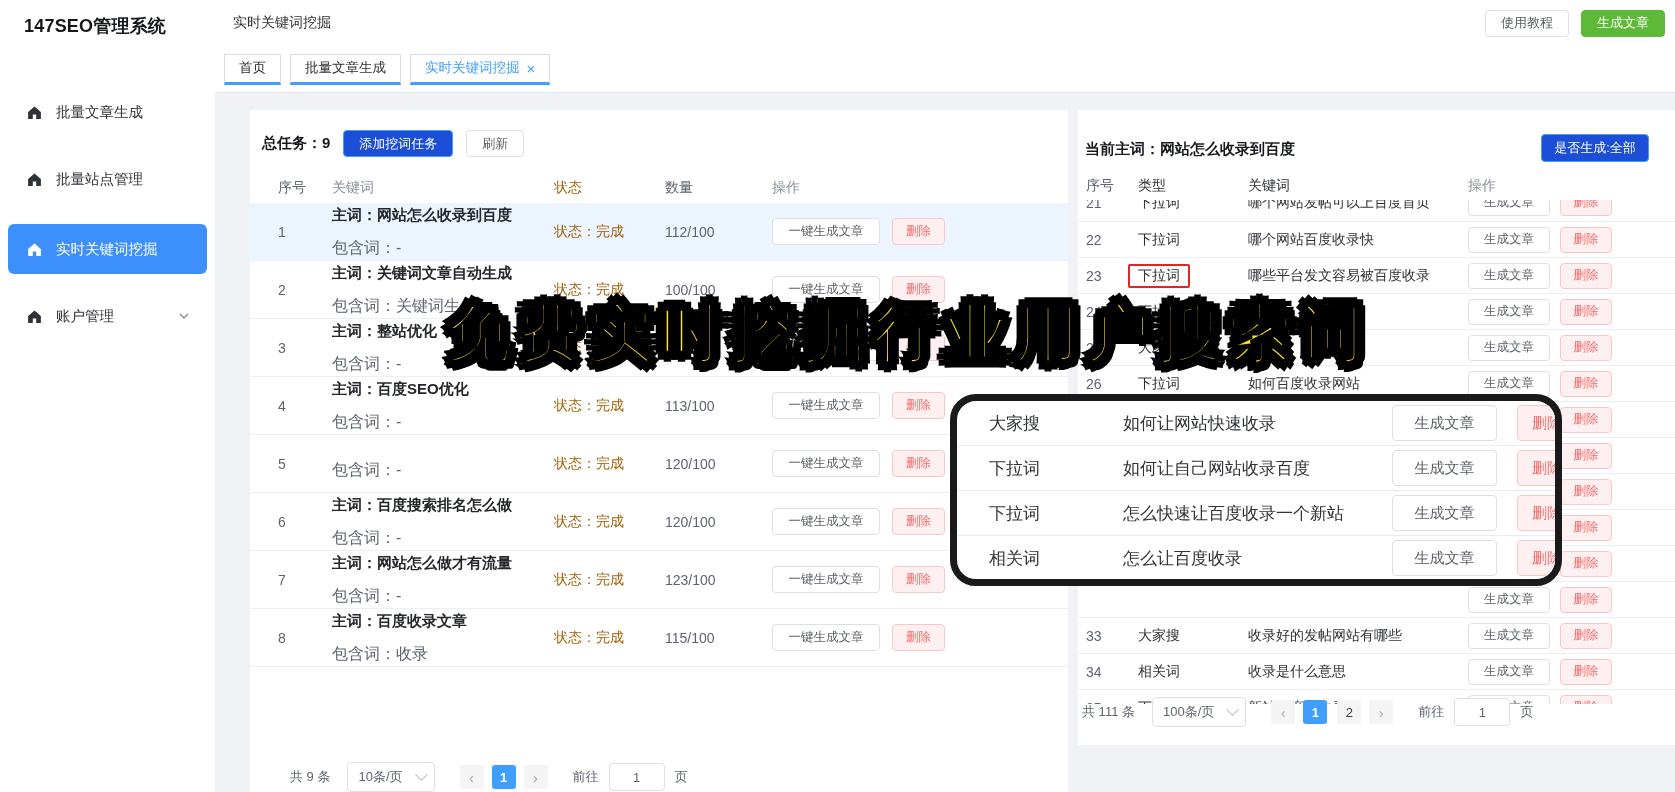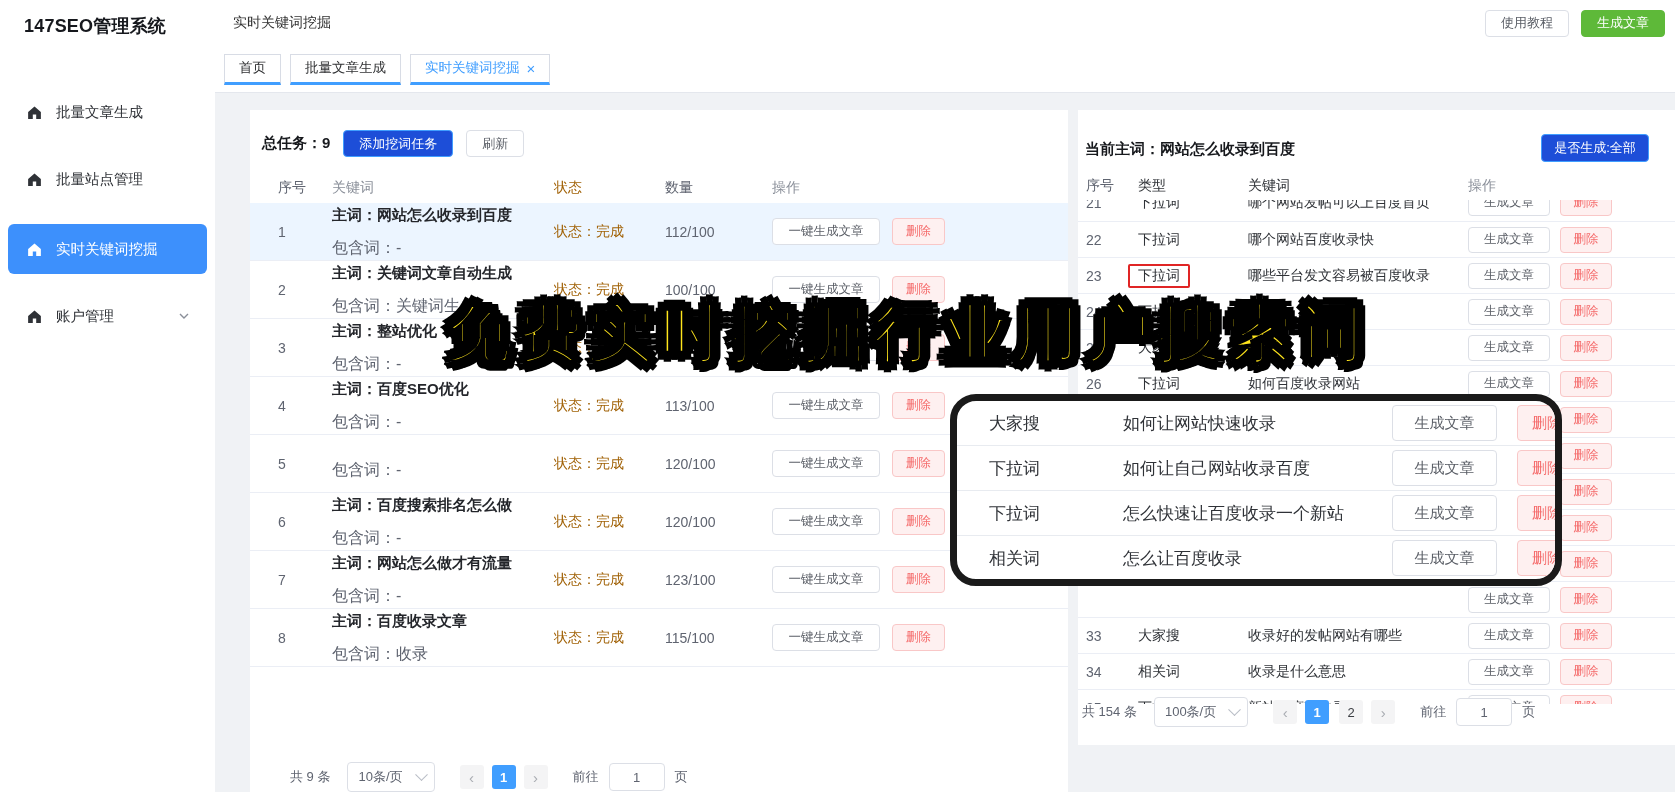--- a/index.html
+++ b/index.html
@@ -463,21 +463,21 @@
     <span class="r-type"><span class="type-text">下拉词</span></span>
     <span class="r-kw">新站百度秒收录</span>
     <span class="r-ops">
       <button class="btn btn-plain r-gen">生成文章</button>
       <button class="btn btn-danger r-del">删除</button>
     </span>
   </div>
     </div>
   <div id="right-pagination">
       <div class="pagination">
-    <span class="pg-total">共 154 条</span>
+    <span class="pg-total">共 111 条</span>
     <span class="pg-size">
       <span class="pg-size-text">100条/页</span>
       <span class="chev-down"></span>
     </span>
     <span class="pg-btn">‹</span>
     <span class="pg-pages"><span class="pg-page active">1</span><span class="pg-page">2</span></span>
     <span class="pg-btn">›</span>
     <span class="pg-goto">前往</span>
     <input class="pg-input" value="1" style="">
     <span class="pg-unit">页</span>

